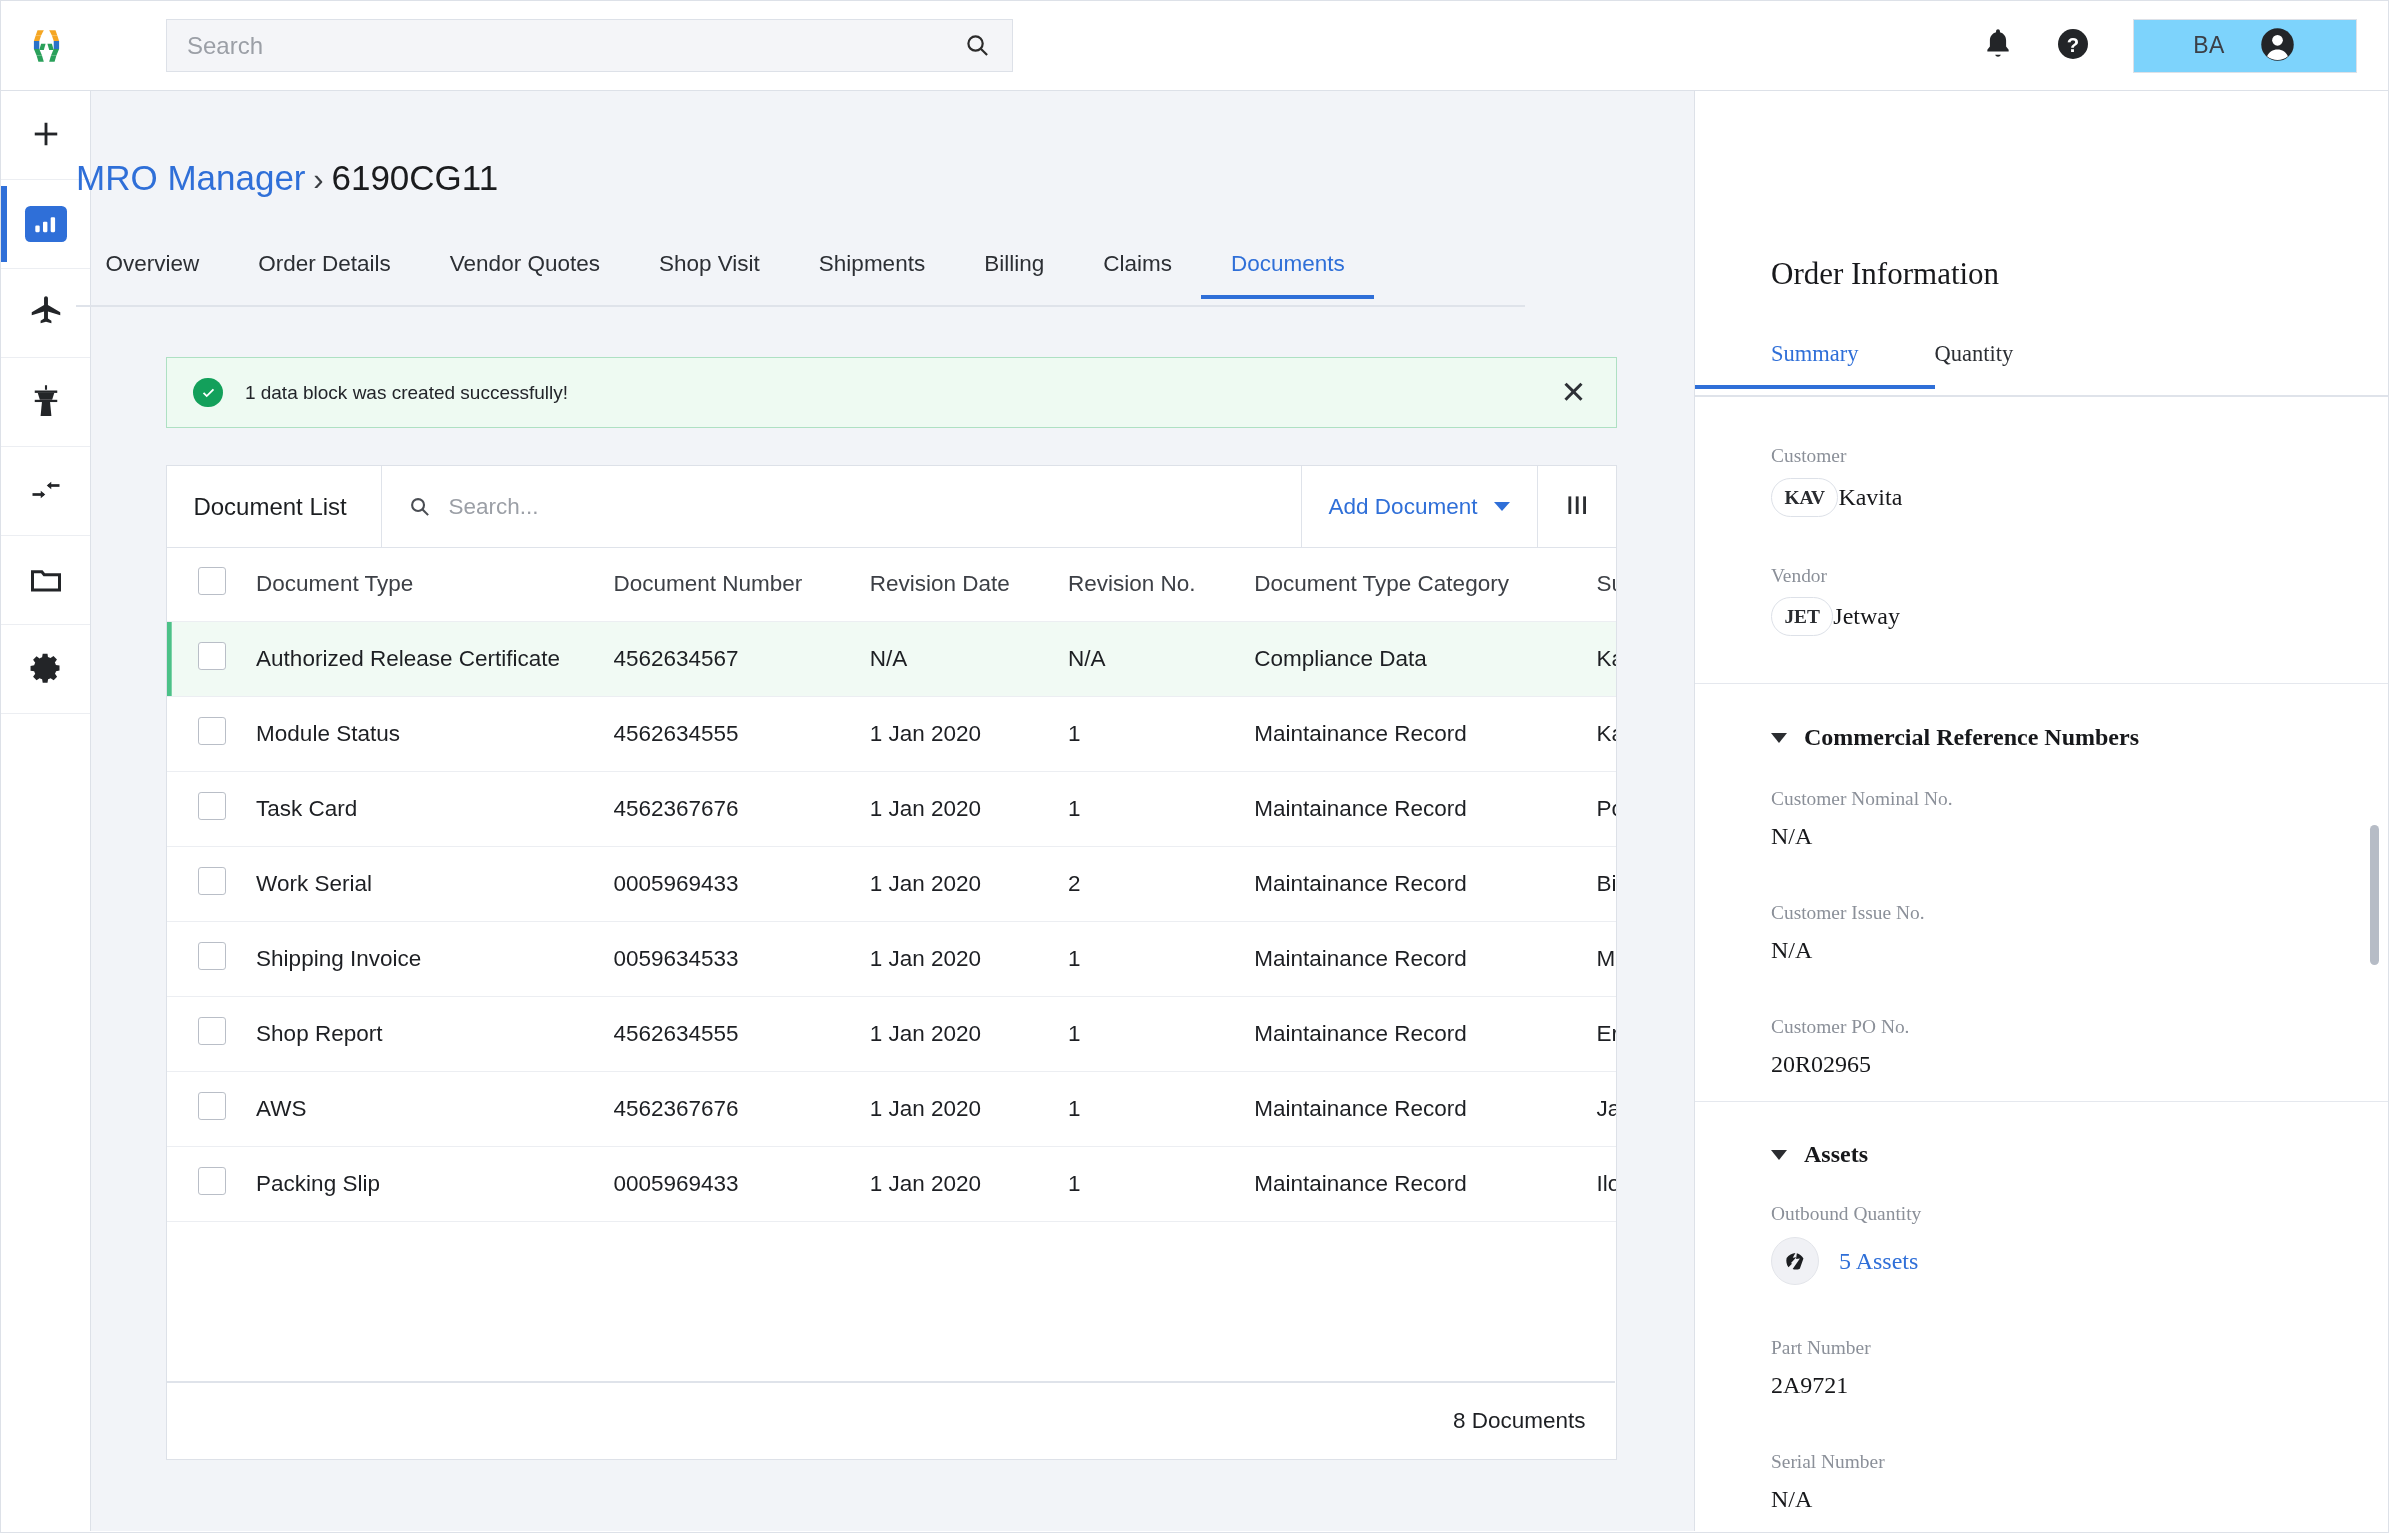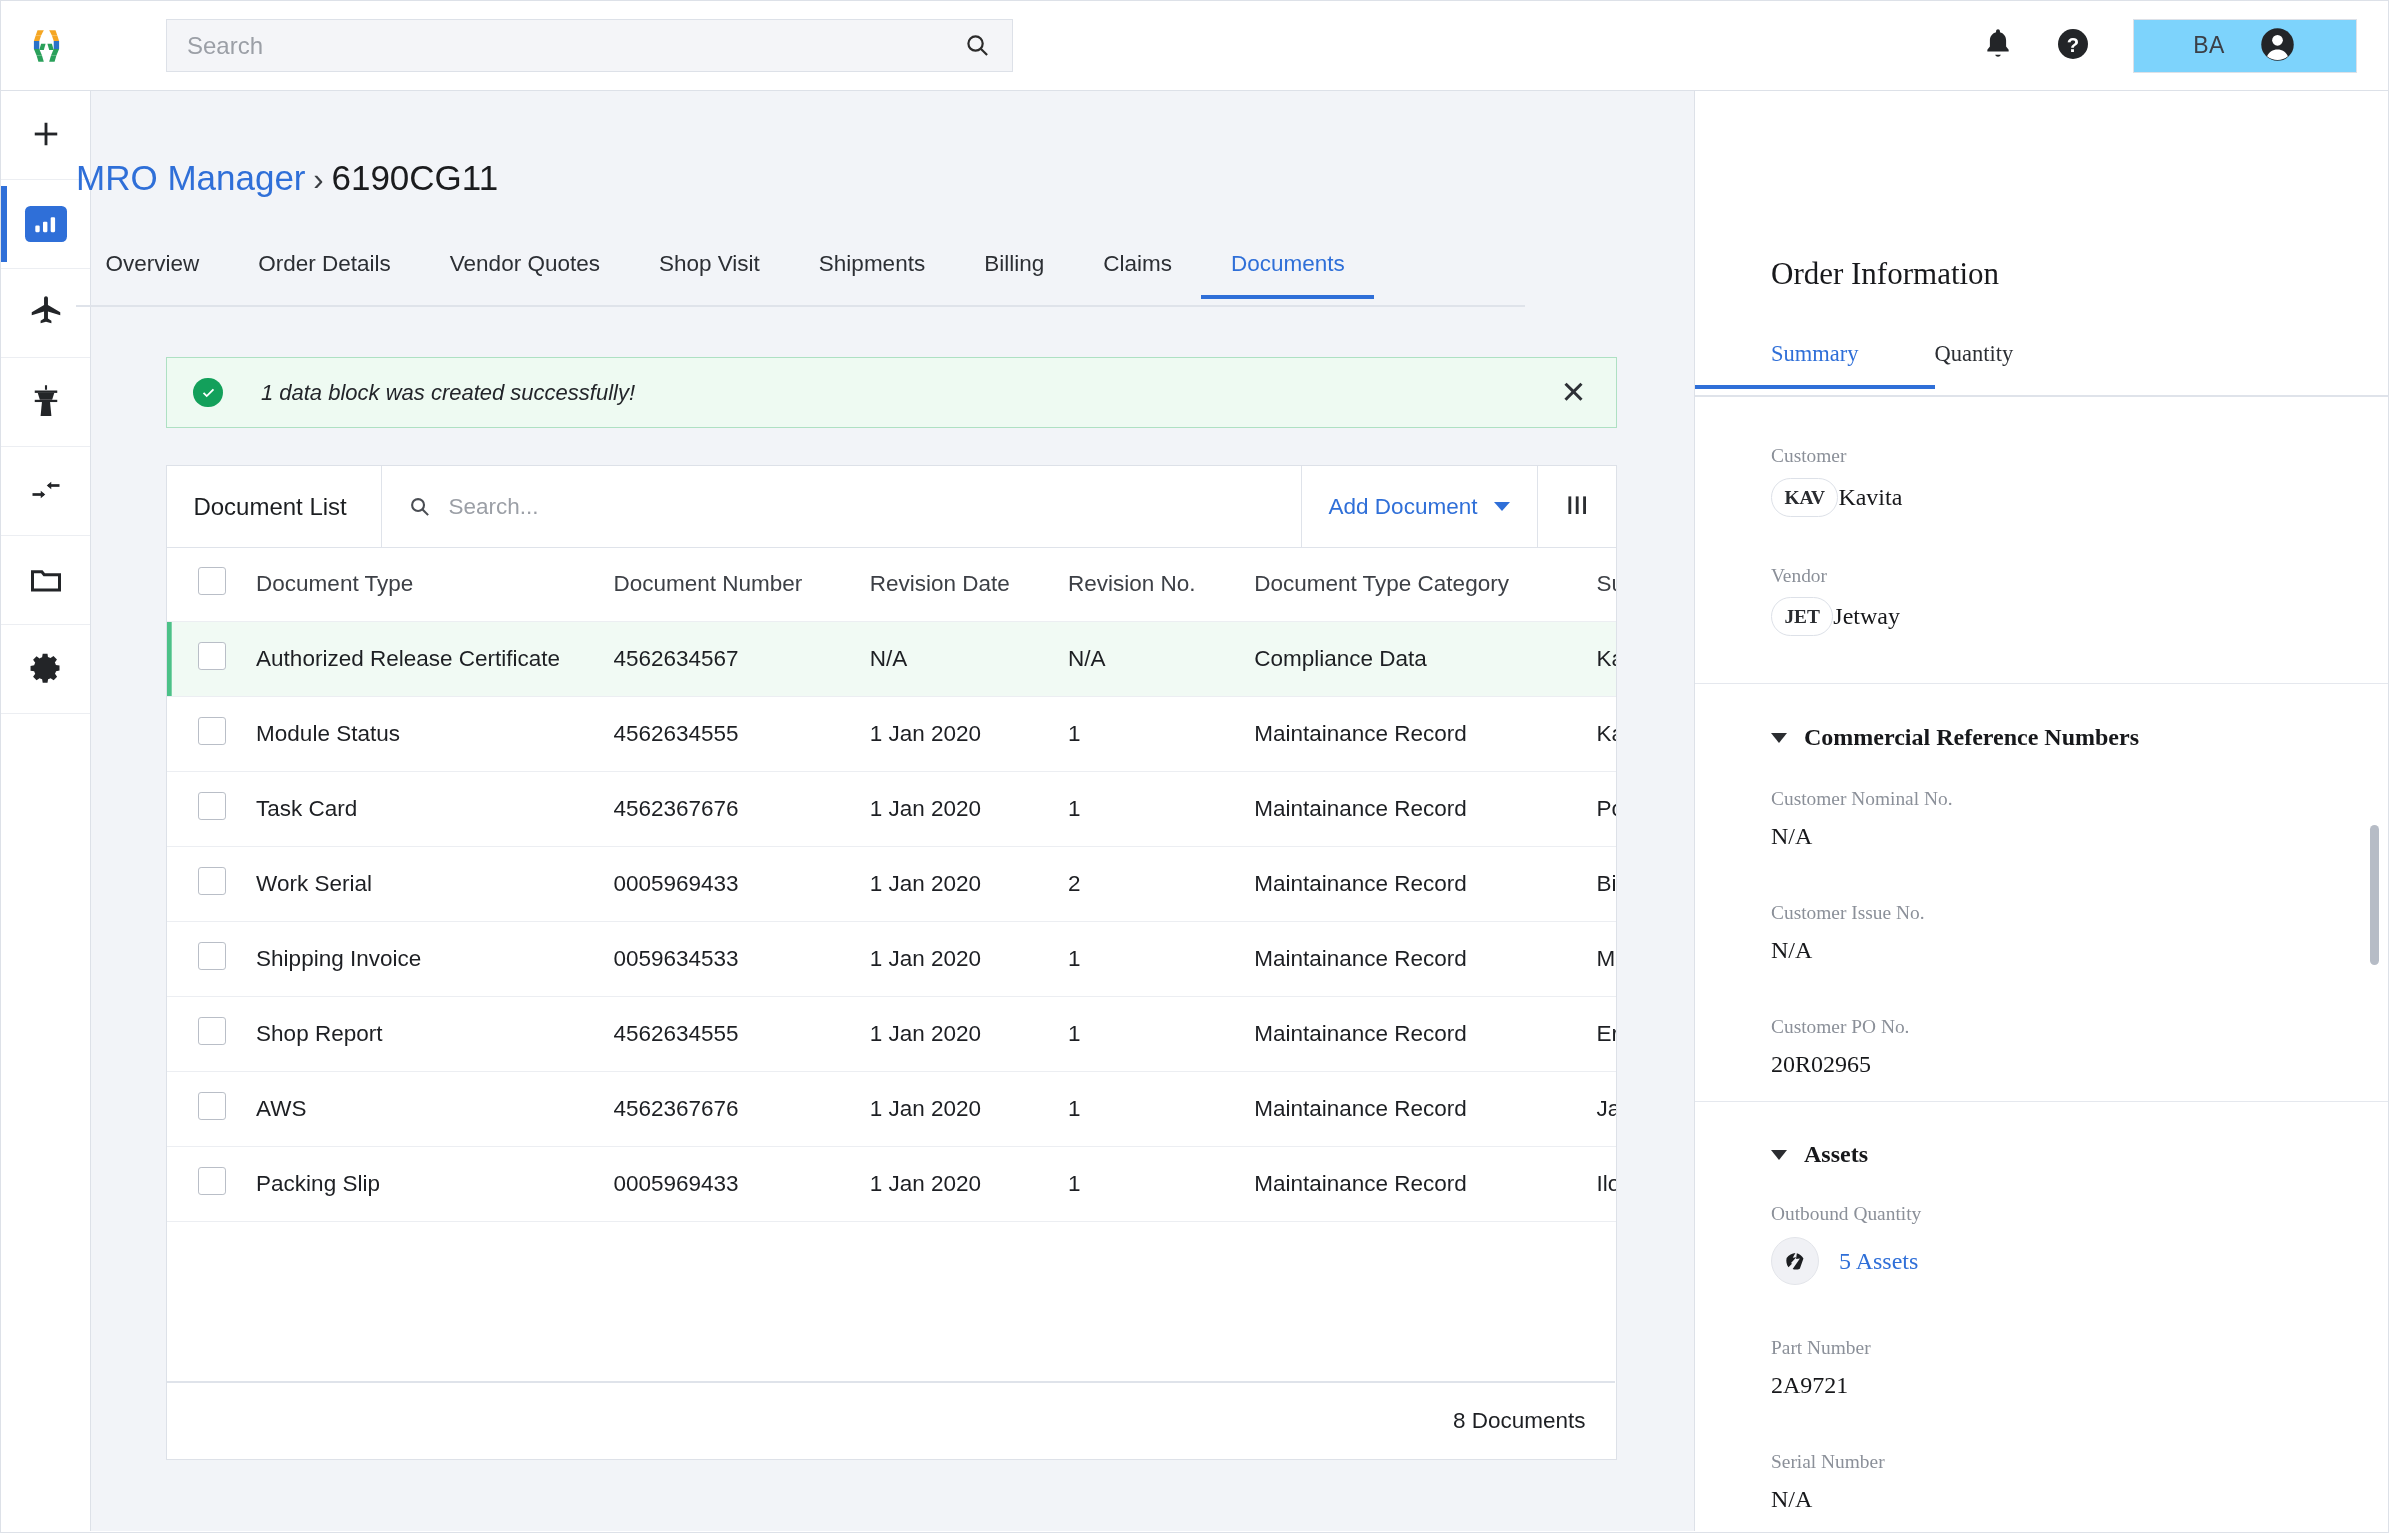--- a/index.html
+++ b/index.html
@@ -141,21 +141,21 @@
     background: #eefaf2; border: 1.6px solid #aee0c3;
     display: flex; align-items: center;
   }
   #alert .ok-badge {
     width: 29.5px; height: 29.5px; border-radius: 50%;
     background: #13a05b; margin-left: 26.4px;
     display:flex; align-items:center; justify-content:center;
   }
   #alert .ok-badge svg { width: 17px; height: 17px; }
   #alert .alert-text {
-    margin-left: 38px; font-size: 22px; color: #23252a; font-style: italic;
+    margin-left: 22px; font-size: 19px; color: #23252a;
   }
   #alert .alert-close {
     margin-left: auto; margin-right: 29.5px;
     font-size: 31px; color: #2d3036; line-height: 1;
     cursor: pointer; font-family: "Liberation Sans", sans-serif;
   }
 
   
   #card {
     position: absolute; left: 165px; top: 464px;

